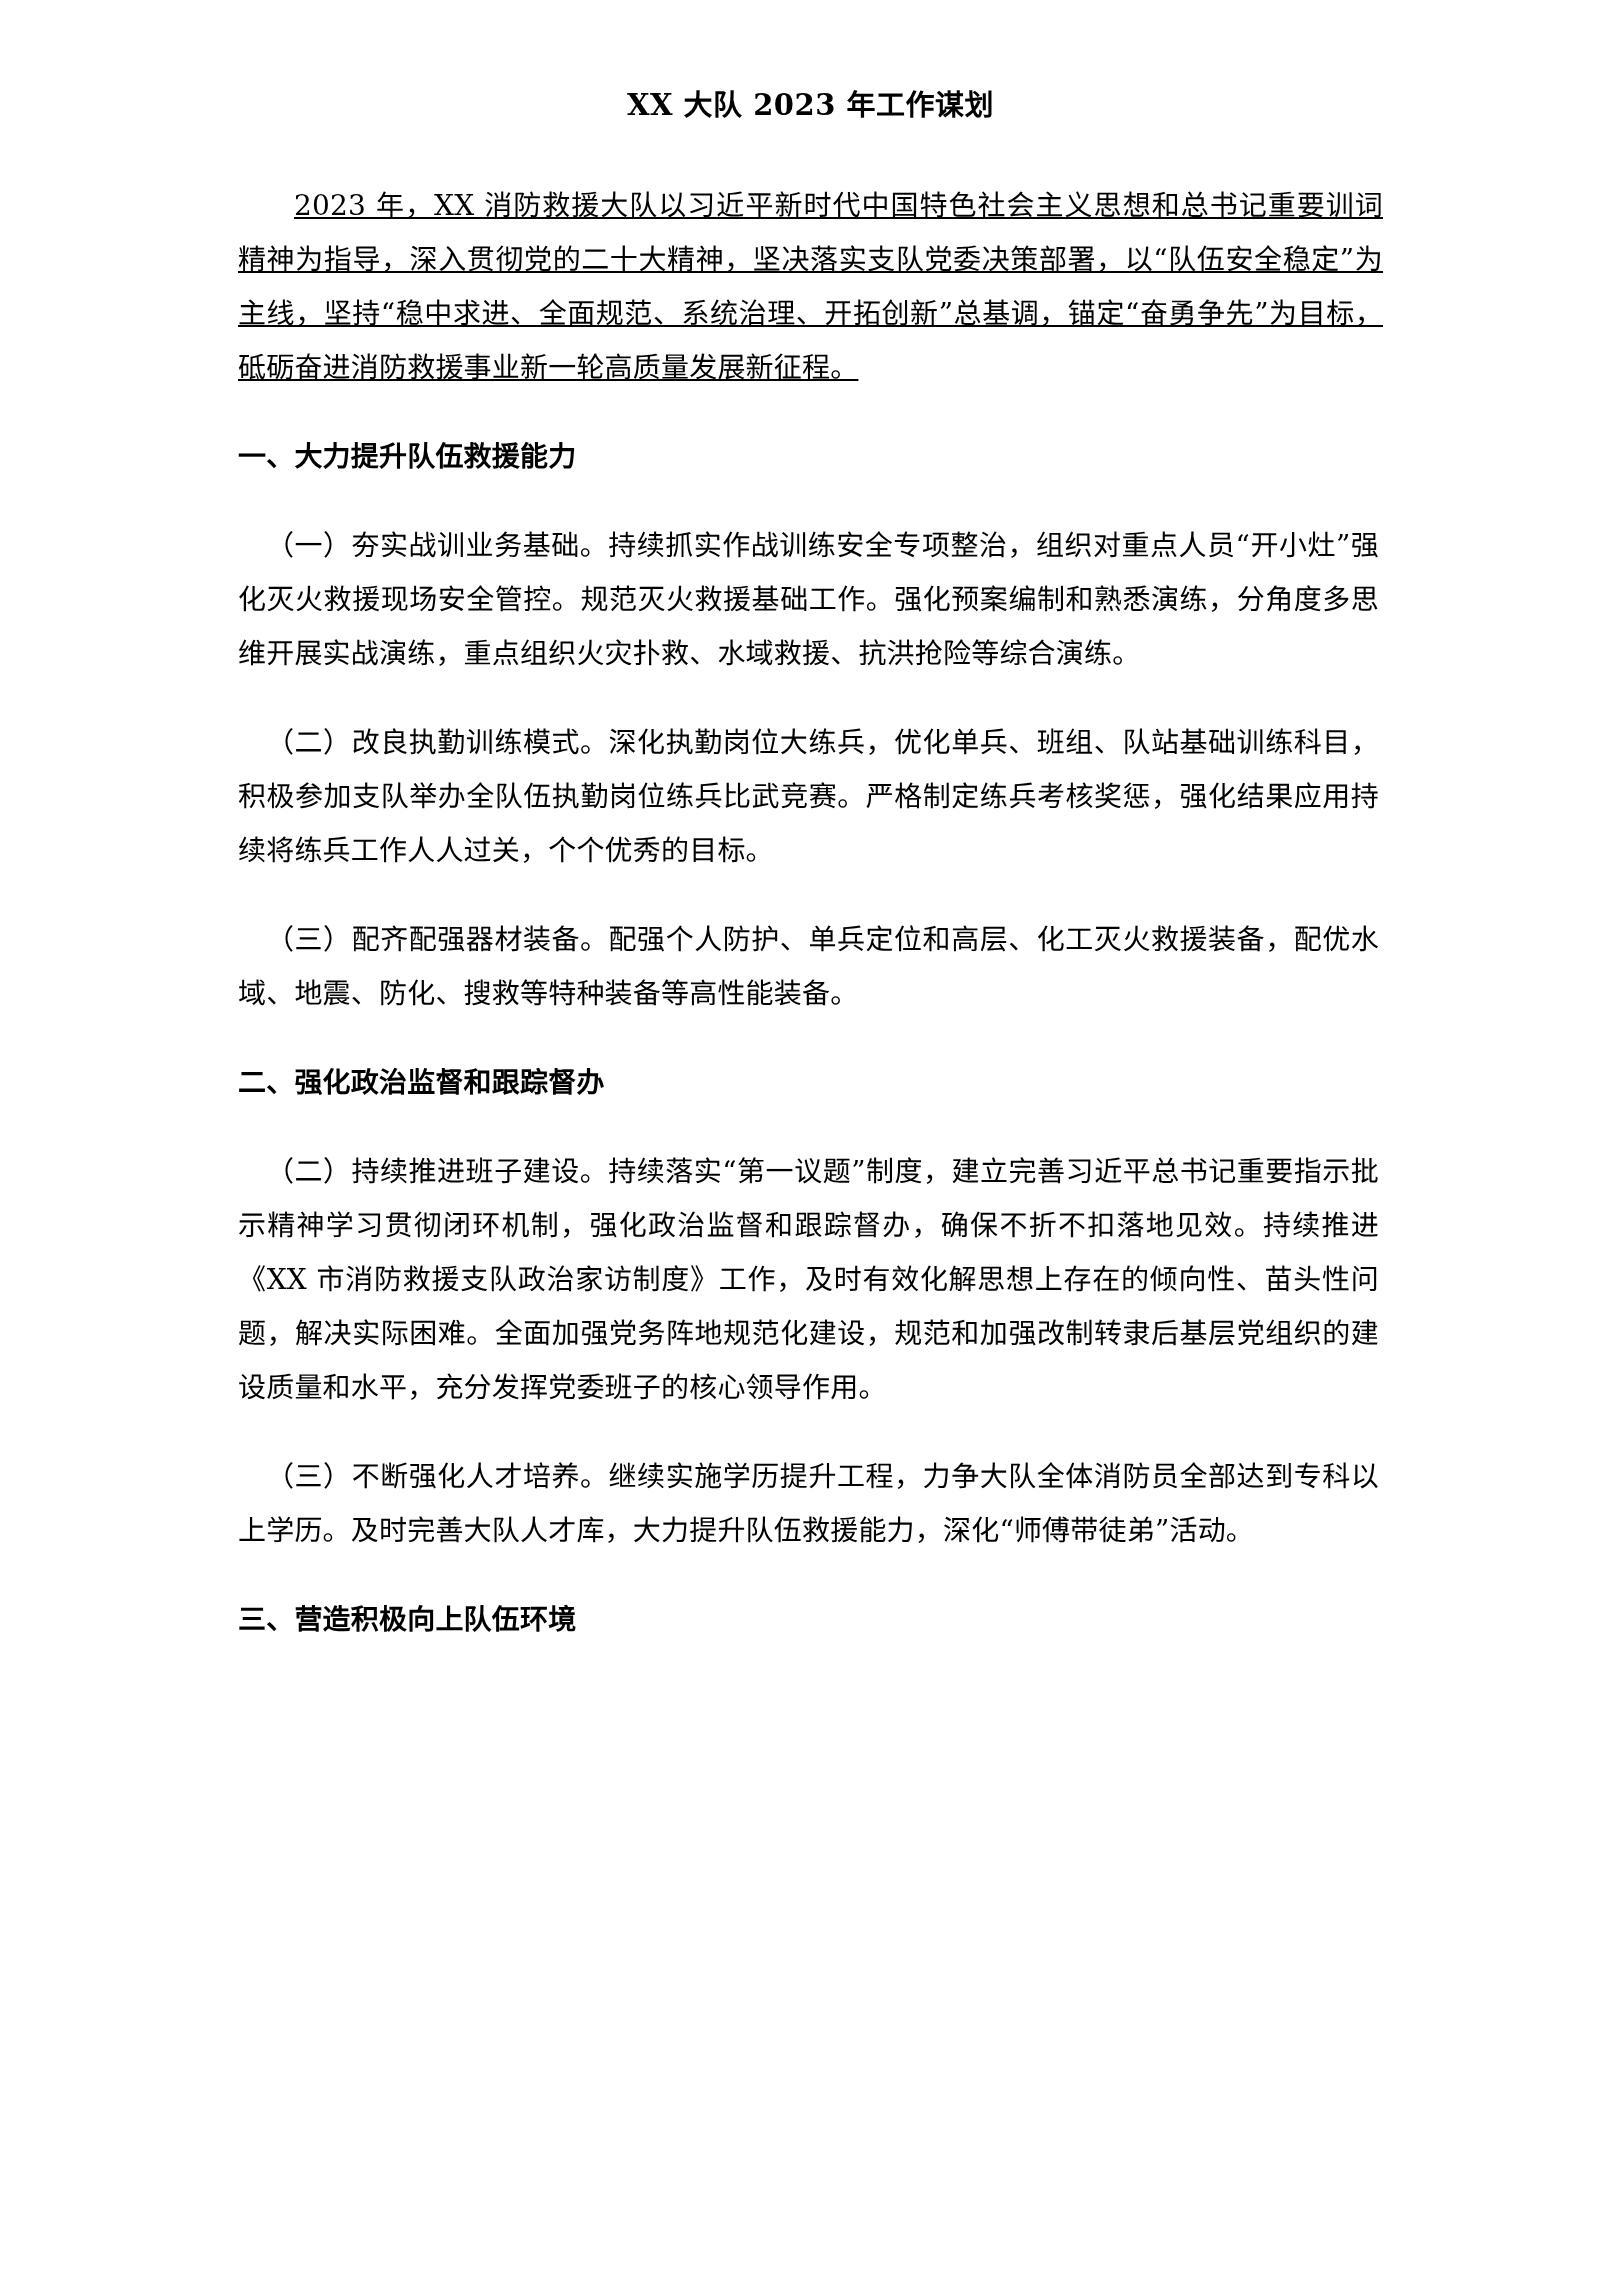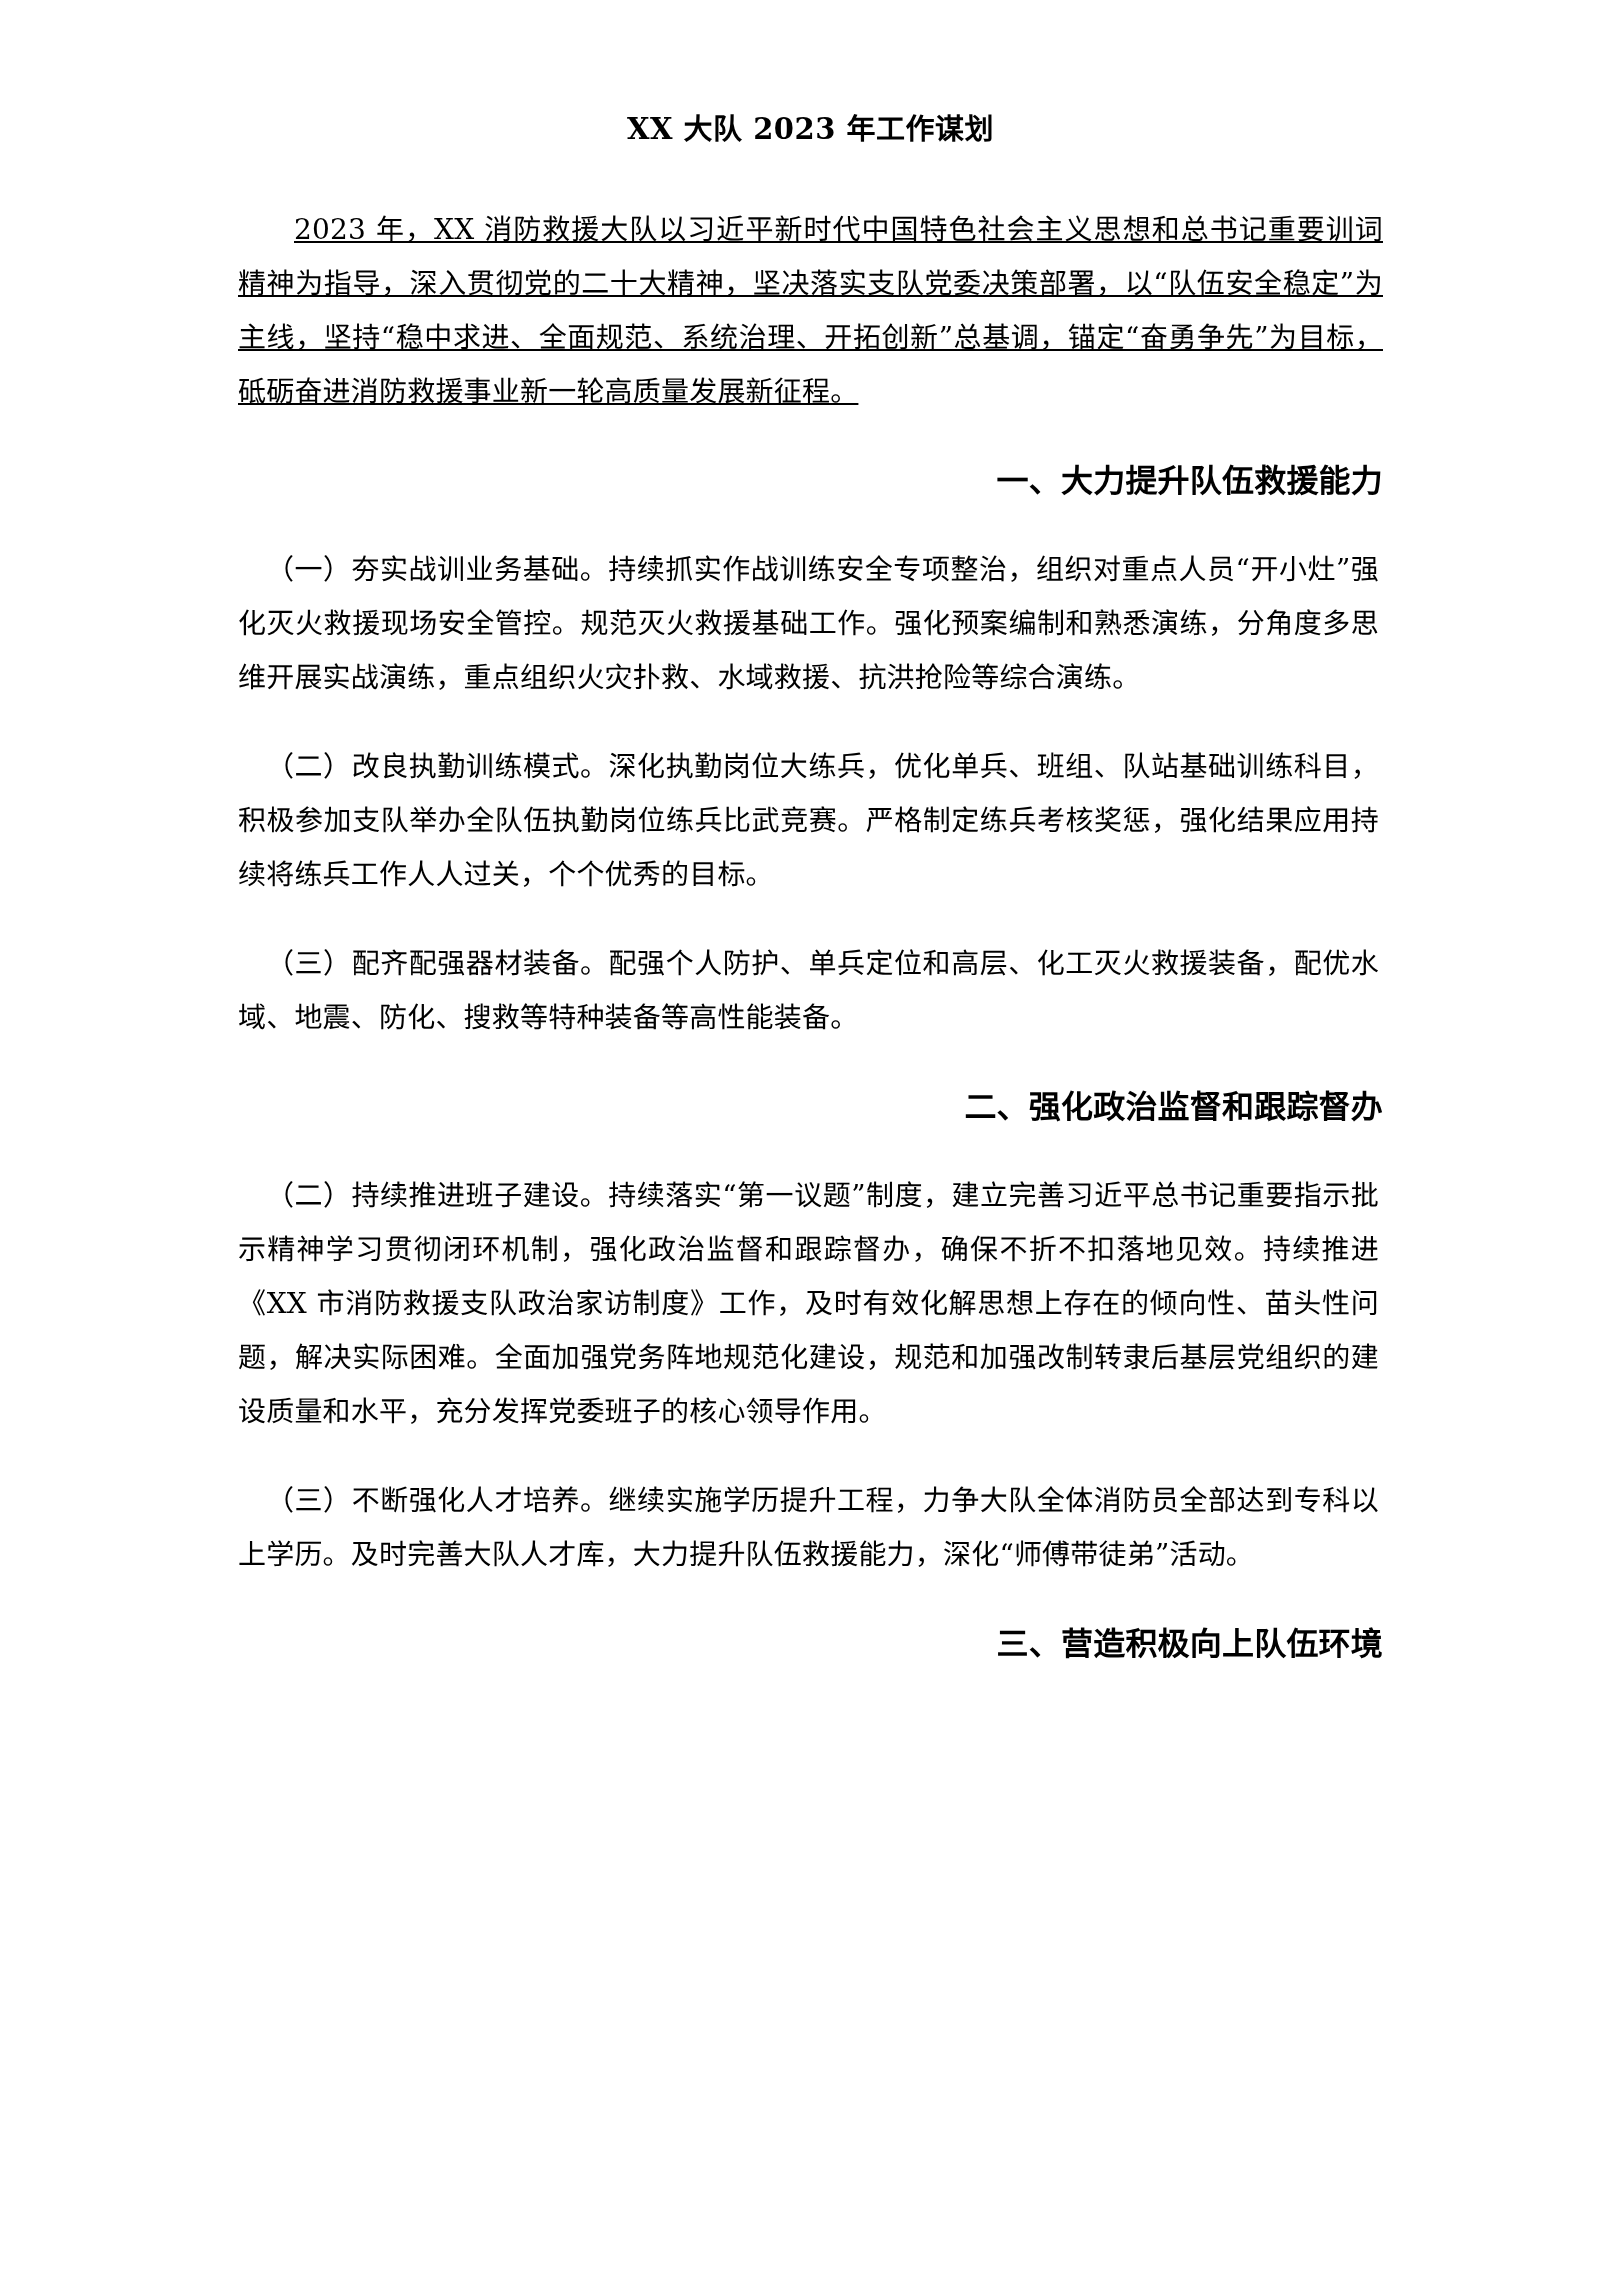--- a/index.html
+++ b/index.html
@@ -14,21 +14,21 @@
     color: #000000;
     -webkit-font-smoothing: antialiased;
   }
 
   .page {
     position: relative;
     box-sizing: border-box;
     width: 1621px;
     height: 2293px;
     background: #ffffff;
-    padding: 108px 238px 0 238px;
+    padding: 84px 238px 0 238px;
   }
 
   .doc-title {
     text-align: center;
     font-size: 29px;
     line-height: 1.5;
     font-weight: 700;
     letter-spacing: 0.5px;
     margin: 0 0 51px 0;
     font-family: "DejaVu Serif", "Liberation Serif", serif;
@@ -44,24 +44,24 @@
     letter-spacing: 0.2px;
     word-break: break-all;
     text-decoration: underline;
   }
 
   .para.indent {
     text-indent: 2em;
   }
 
   .section-head {
-    font-size: 32px;
+    font-size: 28px;
     line-height: 54px;
     margin: 0 0 35px 0;
-    text-align: right;
+    text-align: left;
     letter-spacing: 0.2px;
   }
 
   .sub-para {
     font-size: 28px;
     line-height: 54px;
     text-align: justify;
     text-justify: inter-character;
     text-align-last: left;
     margin: 0 4px 35px 0;

